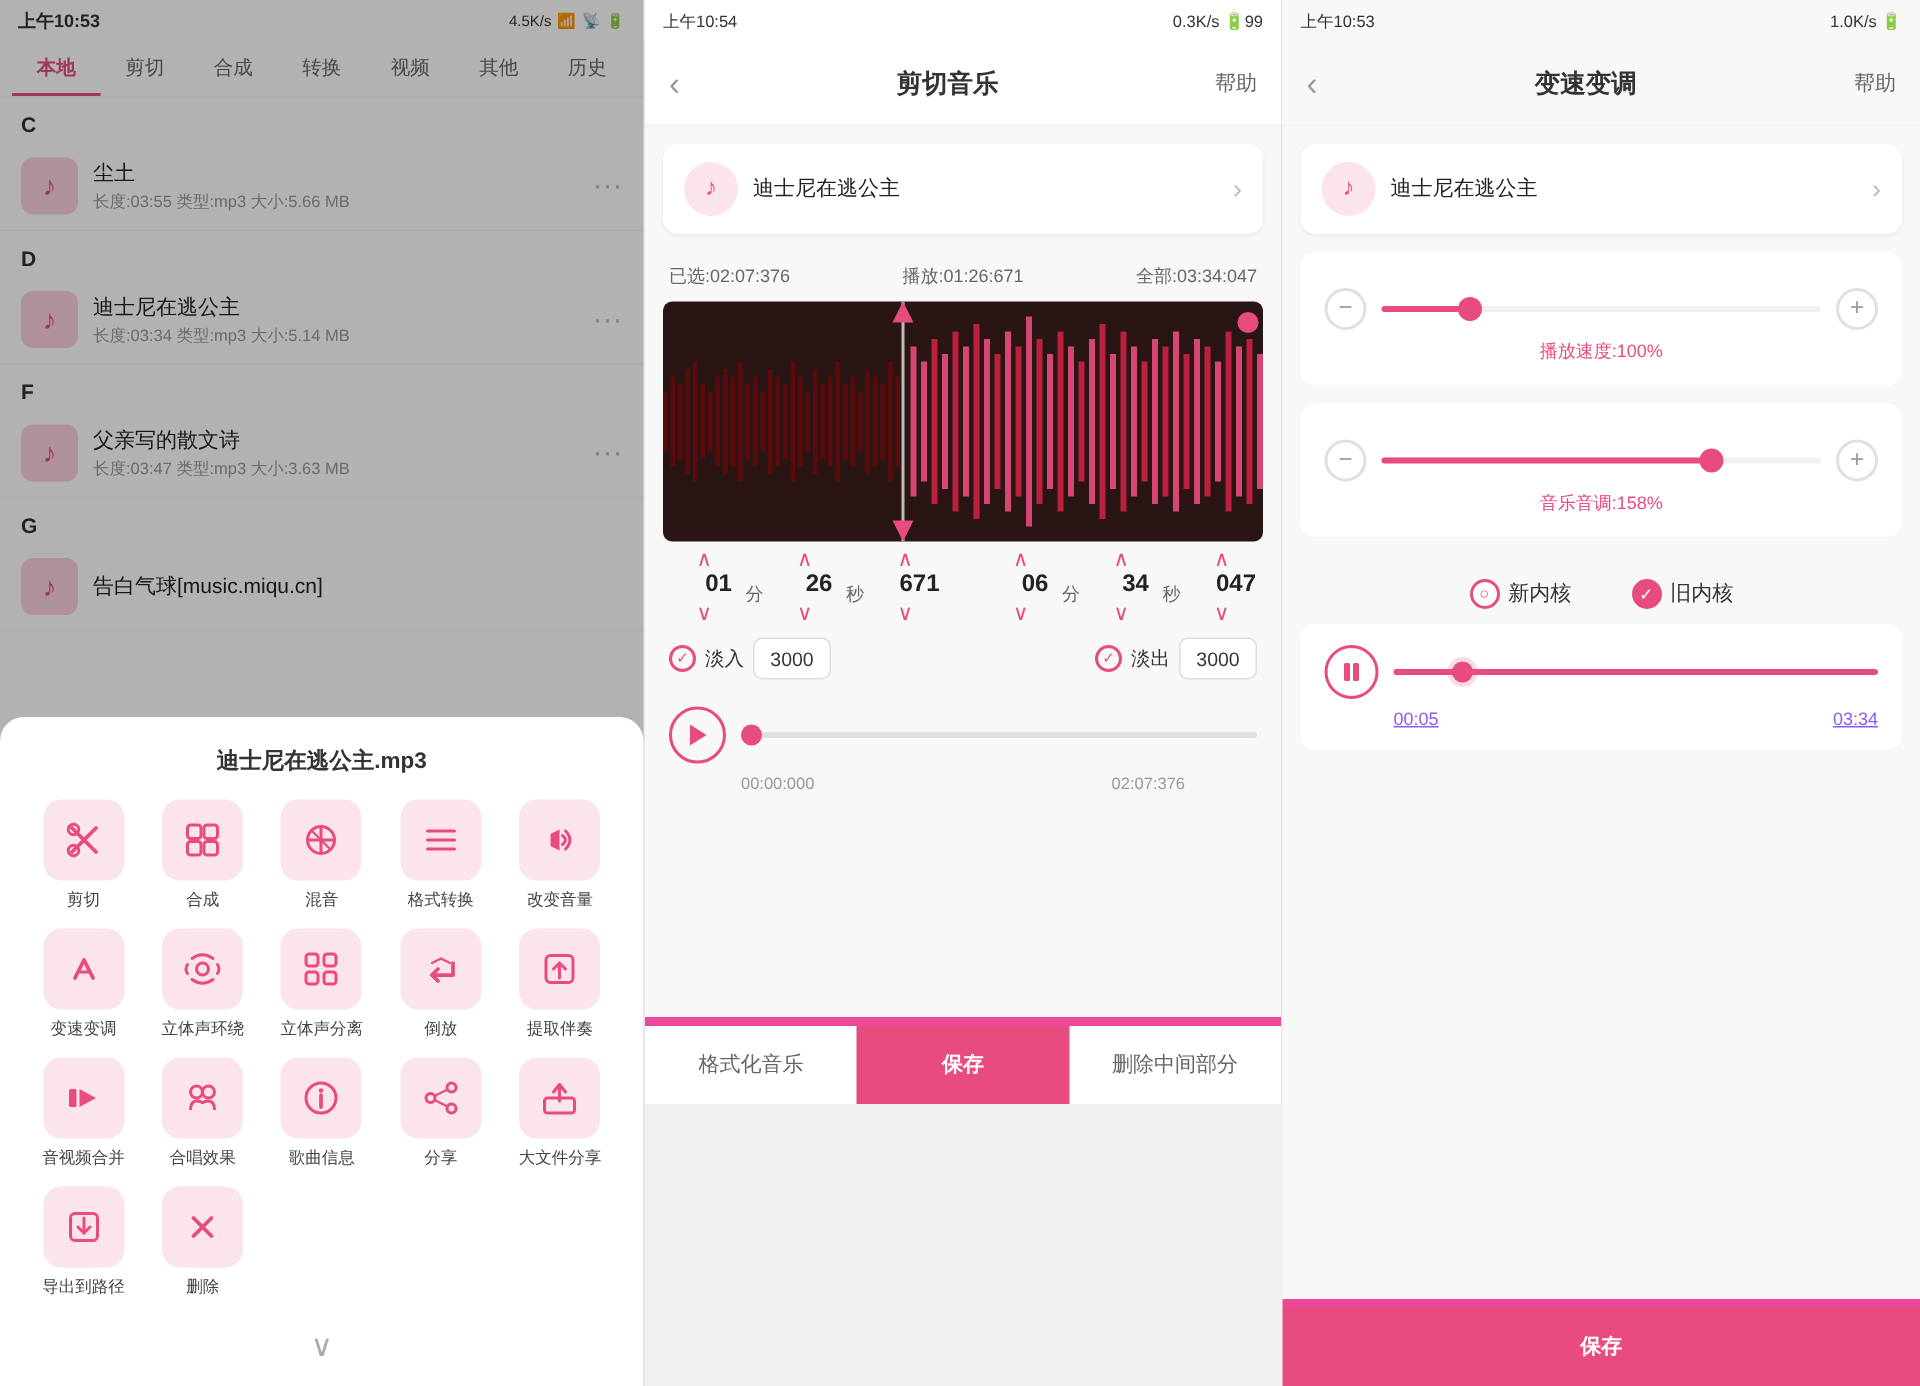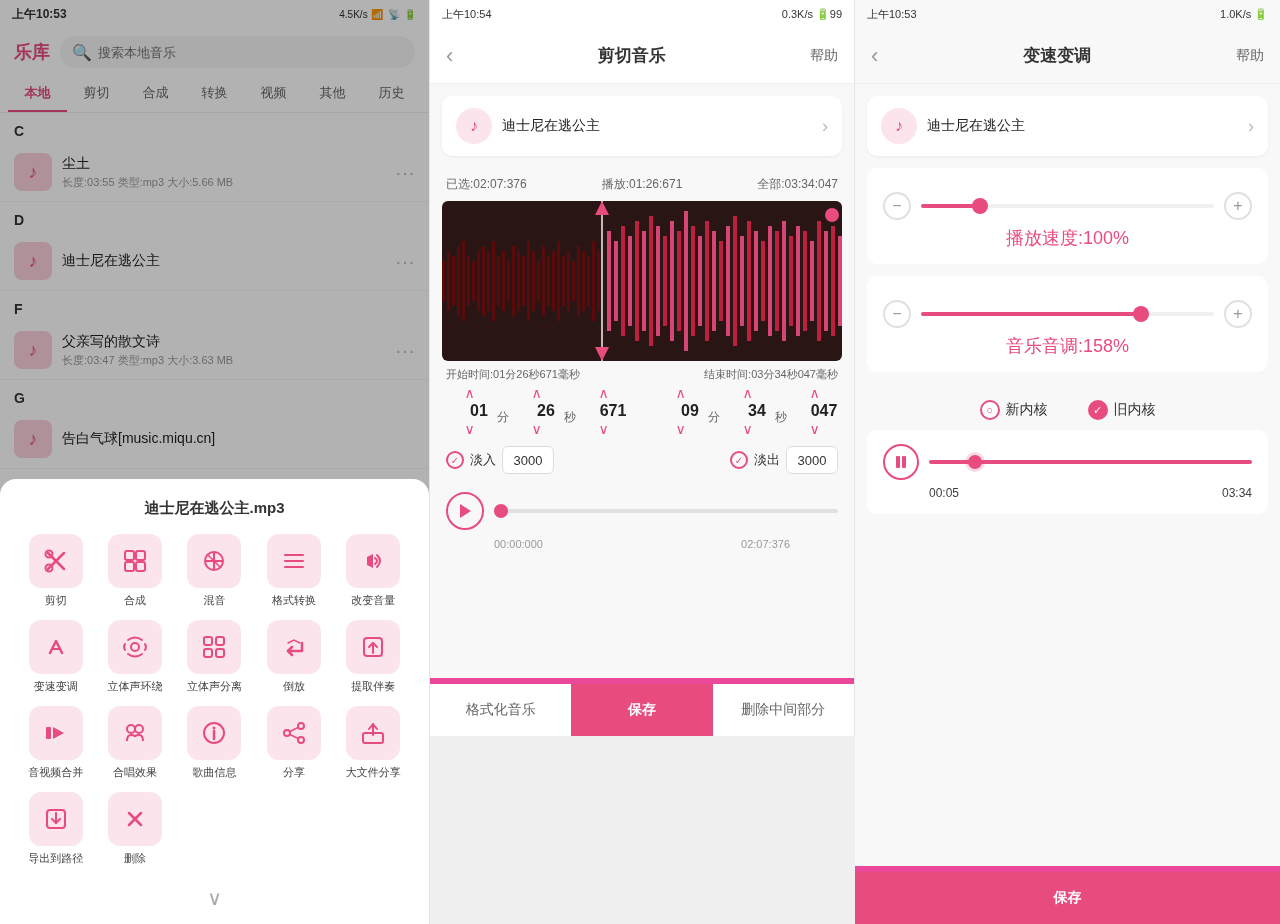--- a/index.html
+++ b/index.html
@@ -454,21 +454,21 @@
       position: absolute;
       top: 50%;
       transform: translateY(-50%);
       width: 16px;
       height: 16px;
       border-radius: 50%;
       background: #e84c7f;
     }
     .slider-label {
       text-align: center;
-      font-size: 18px;
+      font-size: 12px;
       color: #e84c7f;
       margin-top: 4px;
     }
 
     .kernel-row {
       display: flex;
       justify-content: center;
       gap: 40px;
       padding: 16px 0 10px;
     }
@@ -530,21 +530,22 @@
       height: 14px;
       border-radius: 50%;
       background: #e84c7f;
       box-shadow: 0 0 0 3px rgba(232,76,127,0.2);
     }
     .playback-times {
       display: flex;
       justify-content: space-between;
       padding: 6px 0 0 46px;
       font-size: 12px;
-      color: #404040;
+      color: #8b5cf6;
+      text-decoration: underline;
     }
 
     
     .wf-svg { width: 100%; height: 100%; }
 
     
     .p2-status {
       height: 28px;
       background: #fff;
       display: flex;
@@ -574,27 +575,20 @@
   <div class="status-bar">
     <span class="time">上午10:53</span>
     <span class="icons">
       <span>4.5K/s</span>
       <span>📶</span>
       <span>📡</span>
       <span>🔋</span>
     </span>
   </div>
 
-  <div class="lib-header">
-    <span class="lib-title">乐库</span>
-    <div class="search-box">
-      <span>🔍</span>
-      <input type="text" placeholder="搜索本地音乐" style="">
-    </div>
-  </div>
 
   <div class="nav-tabs">
     <div class="nav-tab active">本地</div>
     <div class="nav-tab">剪切</div>
     <div class="nav-tab">合成</div>
     <div class="nav-tab">转换</div>
     <div class="nav-tab">视频</div>
     <div class="nav-tab">其他</div>
     <div class="nav-tab">历史</div>
   </div>
@@ -608,20 +602,21 @@
         <div class="song-meta">长度:03:55  类型:mp3  大小:5.66 MB</div>
       </div>
       <span class="song-more">···</span>
     </div>
 
     <div class="section-label">D</div>
     <div class="song-item">
       <div class="song-icon">♪</div>
       <div class="song-info">
         <div class="song-title">迪士尼在逃公主</div>
+        <div class="song-meta">长度:03:34  类型:mp3  大小:5.14 MB</div>
       </div>
       <span class="song-more">···</span>
     </div>
 
     <div class="section-label">F</div>
     <div class="song-item">
       <div class="song-icon">♪</div>
       <div class="song-info">
         <div class="song-title">父亲写的散文诗</div>
         <div class="song-meta">长度:03:47  类型:mp3  大小:3.63 MB</div>
@@ -932,24 +927,20 @@
       <line x1="160" y1="0" x2="160" y2="160" stroke="rgba(255,255,255,0.7)" stroke-width="2"></line>
 
       <polygon points="160,0 153,14 167,14" fill="#e84c7f"></polygon>
 
       <polygon points="160,160 153,146 167,146" fill="#e84c7f"></polygon>
 
       <circle cx="390" cy="14" r="7" fill="#e84c7f"></circle>
     </svg>
   </div>
 
-  <div class="time-edit-row">
-    <span>开始时间:01分26秒671毫秒</span>
-    <span>结束时间:03分34秒047毫秒</span>
-  </div>
 
   <div class="time-spinners">
 
     <div class="spinner-group">
       <div class="spinner-col">
         <span class="spinner-arrow">∧</span>
         <span class="spinner-val">01</span>
         <span class="spinner-arrow">∨</span>
       </div>
       <span class="spinner-unit">分</span>
@@ -962,21 +953,21 @@
       <div class="spinner-col">
         <span class="spinner-arrow">∧</span>
         <span class="spinner-val">671</span>
         <span class="spinner-arrow">∨</span>
       </div>
     </div>
 
     <div class="spinner-group">
       <div class="spinner-col">
         <span class="spinner-arrow">∧</span>
-        <span class="spinner-val">09</span>
+        <span class="spinner-val">06</span>
         <span class="spinner-arrow">∨</span>
       </div>
       <span class="spinner-unit">分</span>
       <div class="spinner-col">
         <span class="spinner-arrow">∧</span>
         <span class="spinner-val">34</span>
         <span class="spinner-arrow">∨</span>
       </div>
       <span class="spinner-unit">秒</span>
       <div class="spinner-col">

